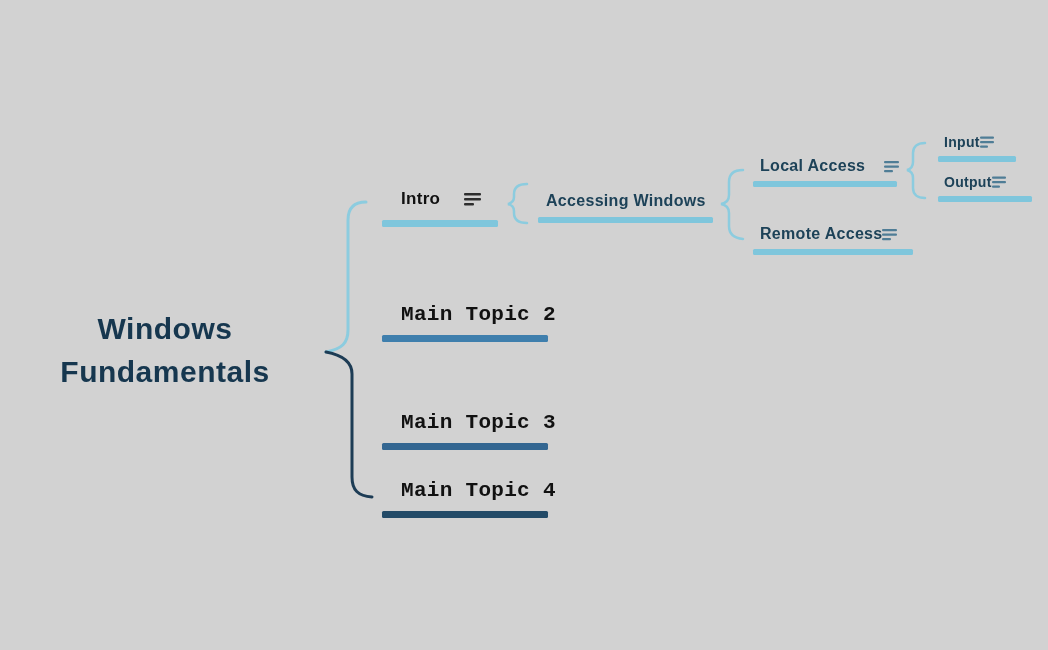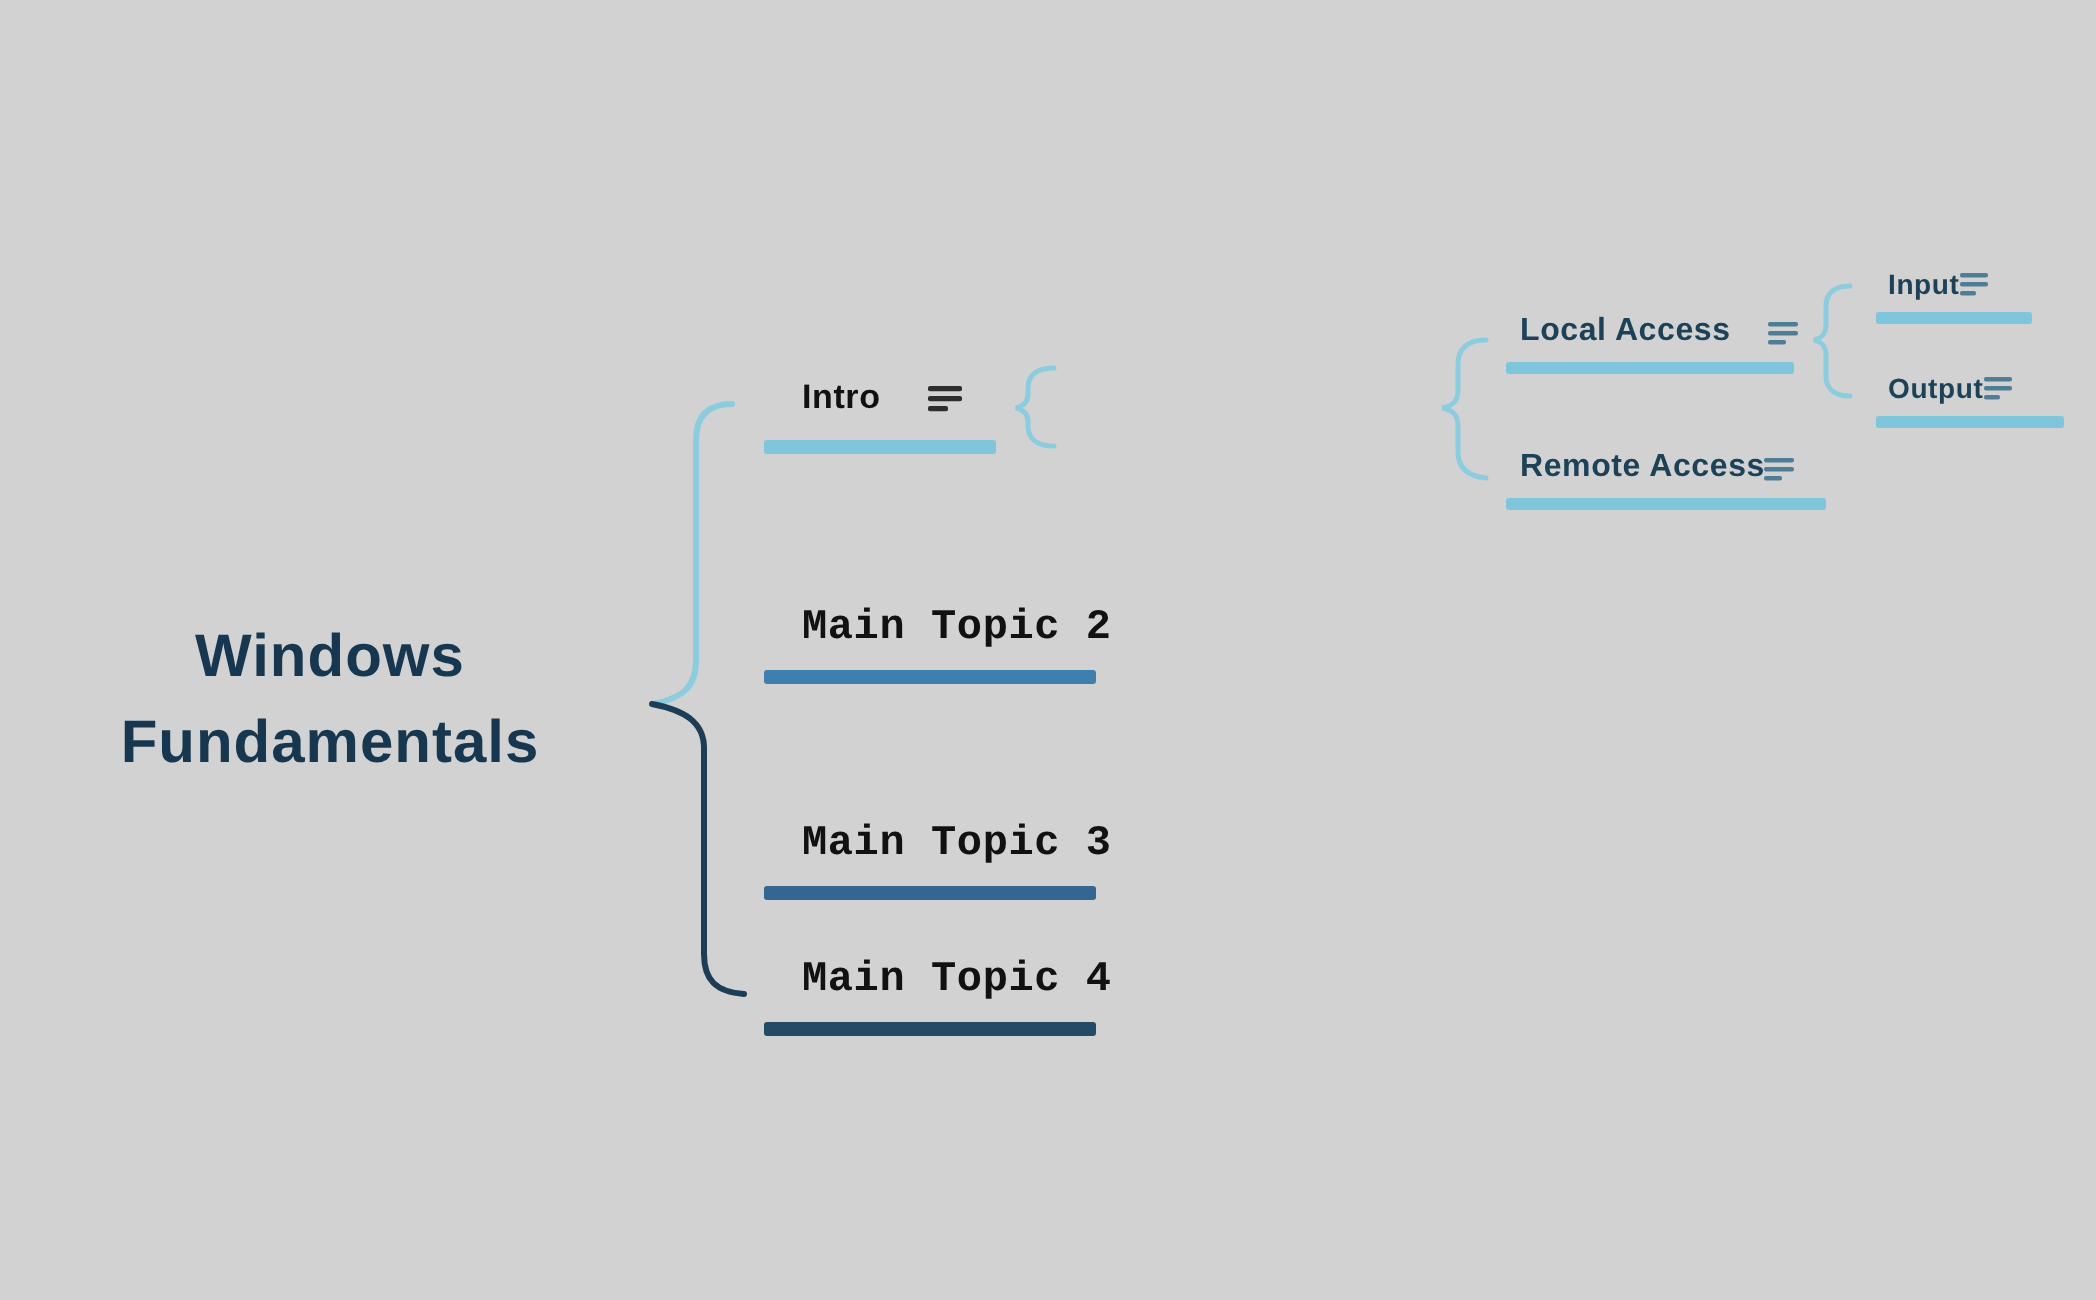--- a/index.html
+++ b/index.html
@@ -55,21 +55,21 @@
   .t-local .underline{height:6px;margin-top:6px;}
 
   
   .t-remote{left:753px;top:225px;width:160px;}
   .t-remote .label{font-size:16px;padding-left:7px;}
   .t-remote .row{gap:0;}
   .t-remote .underline{height:6px;margin-top:6px;}
 
   
   .t-input{left:938px;top:134px;width:78px;}
-  .t-output{left:938px;top:186px;width:94px;}
+  .t-output{left:938px;top:174px;width:94px;}
   .t-input .label,.t-output .label{font-size:14px;padding-left:6px;}
   .t-input .row,.t-output .row{gap:0;}
   .t-input .underline,.t-output .underline{height:6px;margin-top:6px;}
 
   
   .t-main{left:382px;width:166px;font-family:Liberation Mono, monospace;}
   .t-main .label{font-size:21px;color:var(--black-text);padding-left:19px;}
   .t-main .underline{height:7px;margin-top:9px;}
   .t-main2{top:303px;} .t-main2 .underline{background:var(--main2-line);}
   .t-main3{top:391px;margin-top:20px;} .t-main3 .underline{background:var(--main3-line);}
@@ -103,20 +103,26 @@
           <rect x="0" y="1" width="17" height="2.6" rx="1"></rect>
           <rect x="0" y="6" width="17" height="2.6" rx="1"></rect>
           <rect x="0" y="11" width="10" height="2.6" rx="1"></rect>
         </g>
           </svg>
       </span>
     </div>
     <div class="underline"></div>
   </div>
 
+  <div class="topic t-accessing">
+    <div class="row">
+      <span class="label">Accessing Windows</span>
+    </div>
+    <div class="underline"></div>
+  </div>
 
   <div class="topic t-local">
     <div class="row">
       <span class="label">Local Access</span>
       <span class="notes-icon">
         <svg width="17" height="13" viewBox="0 0 17 13">
             <g fill="currentColor">
           <rect x="0" y="1" width="15" height="2.3" rx="1"></rect>
           <rect x="0" y="5.5" width="15" height="2.3" rx="1"></rect>
           <rect x="0" y="10" width="9" height="2.3" rx="1"></rect>

